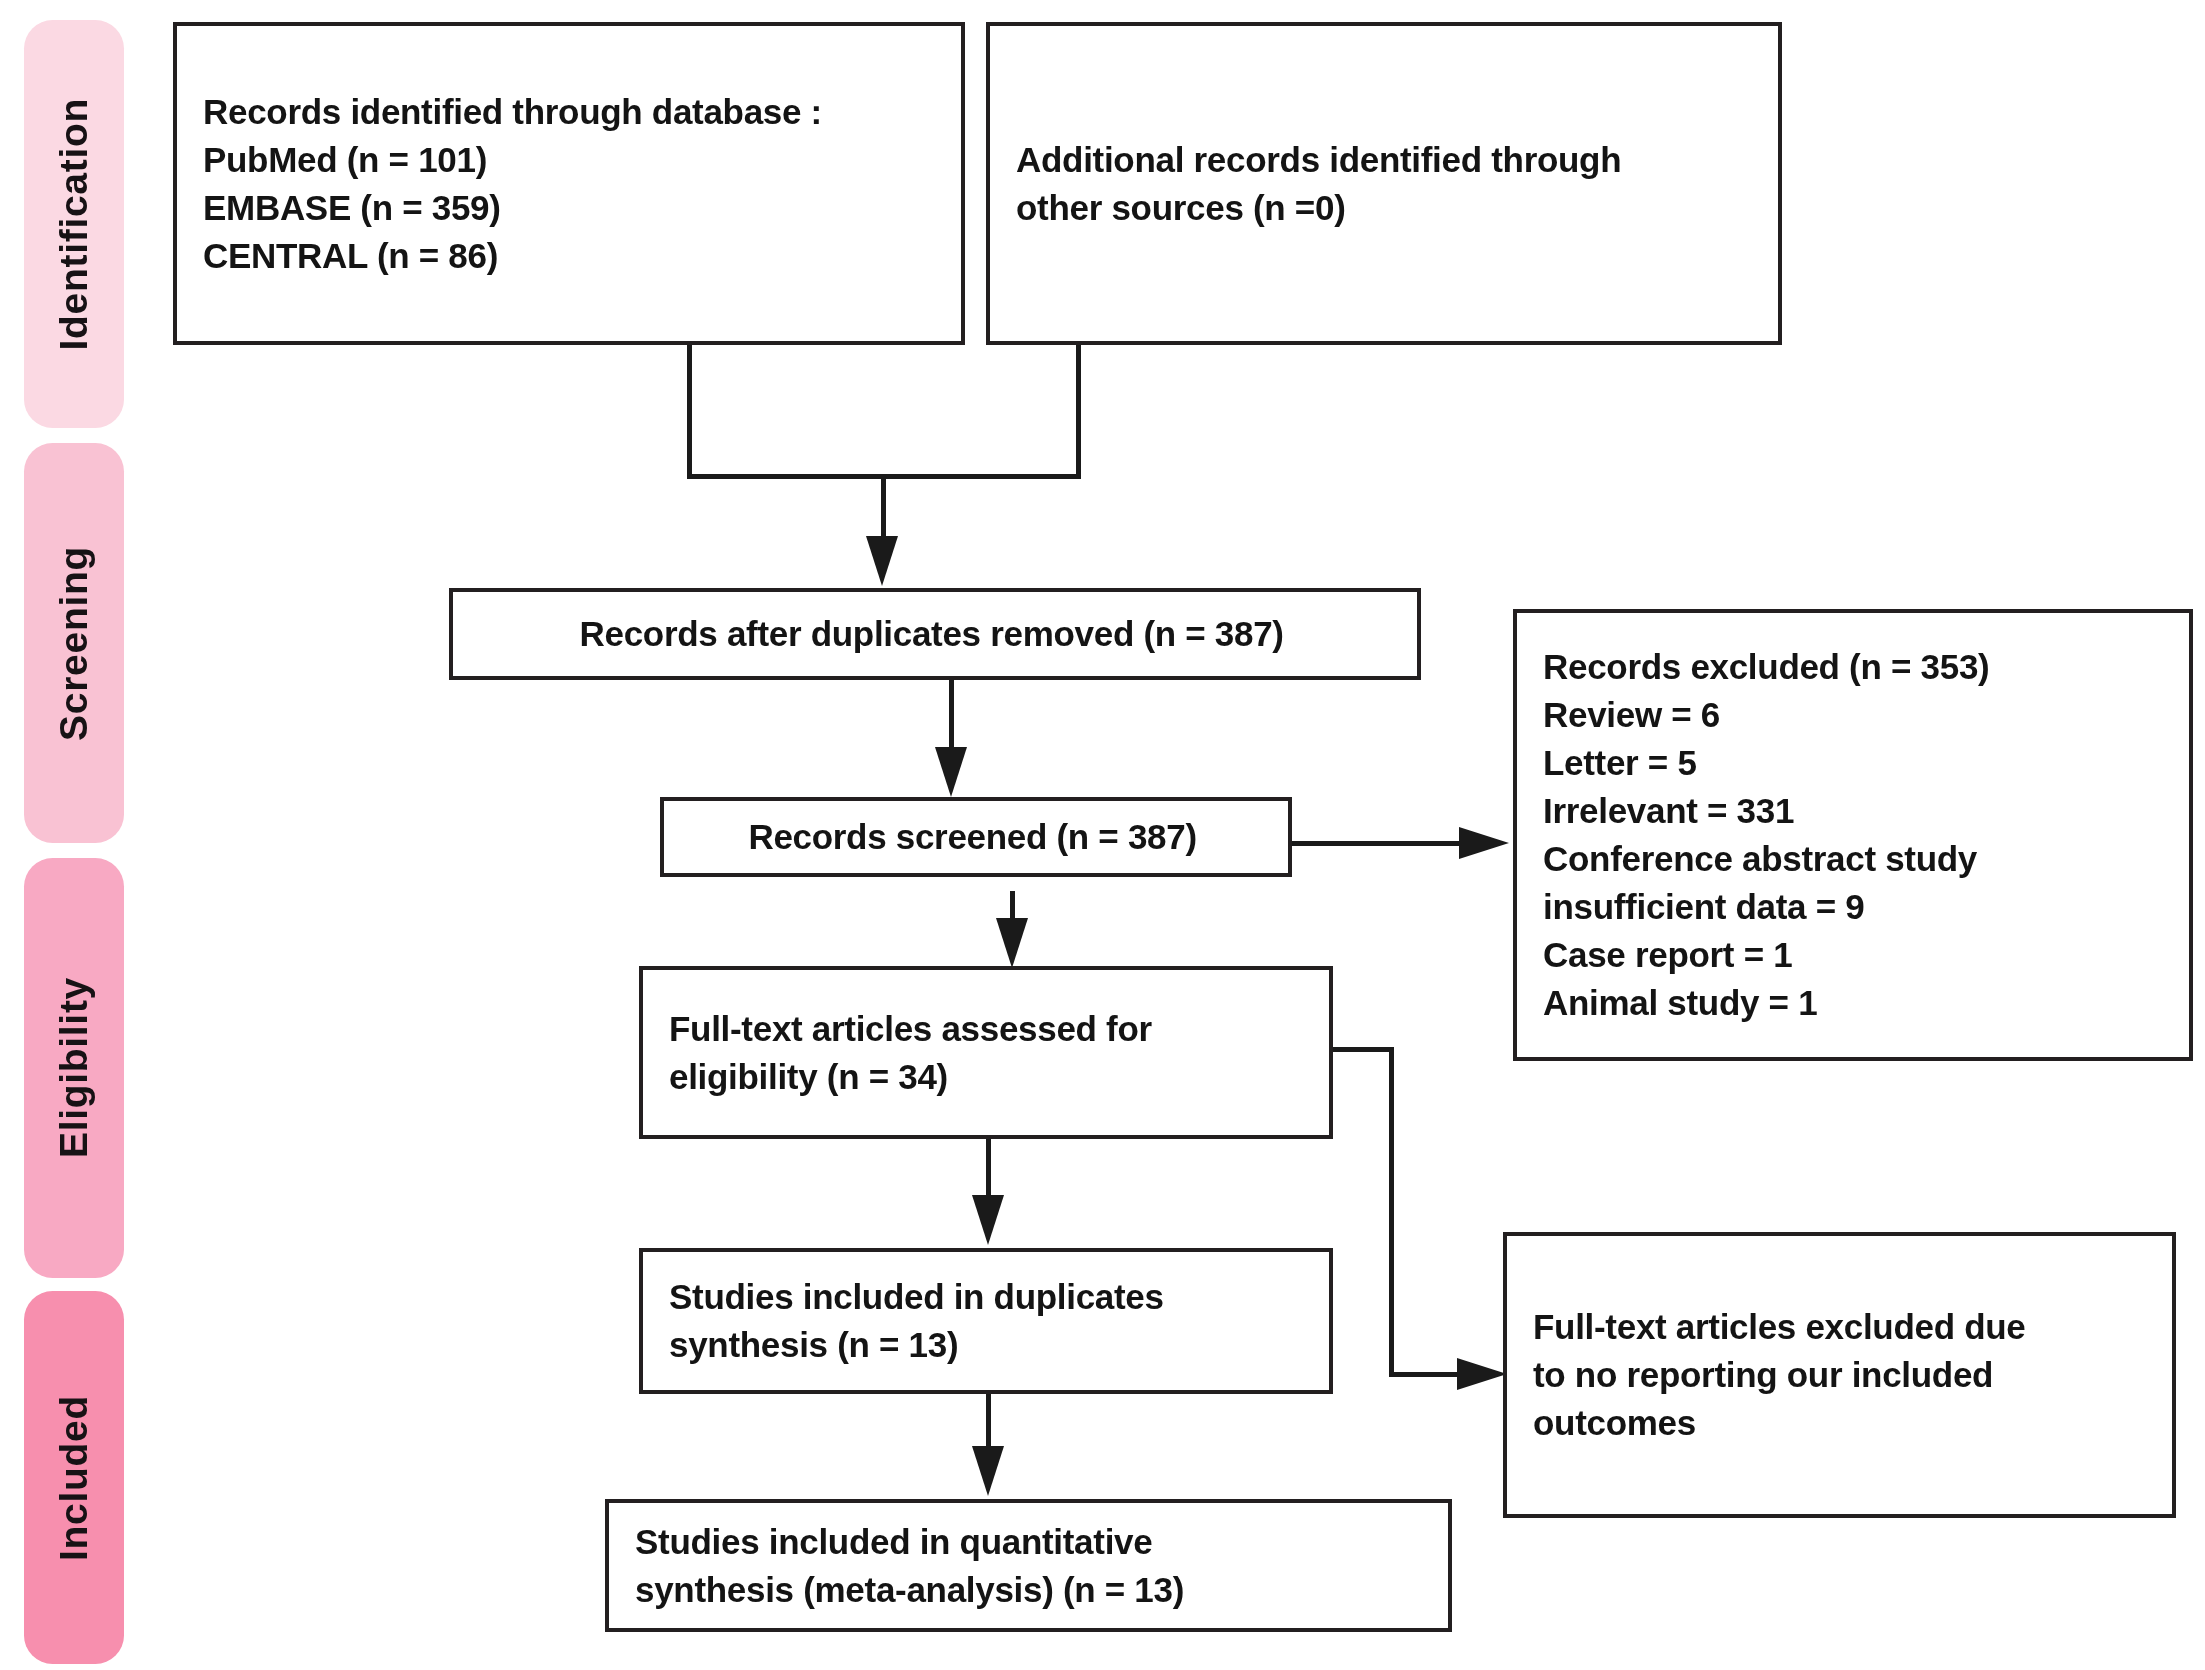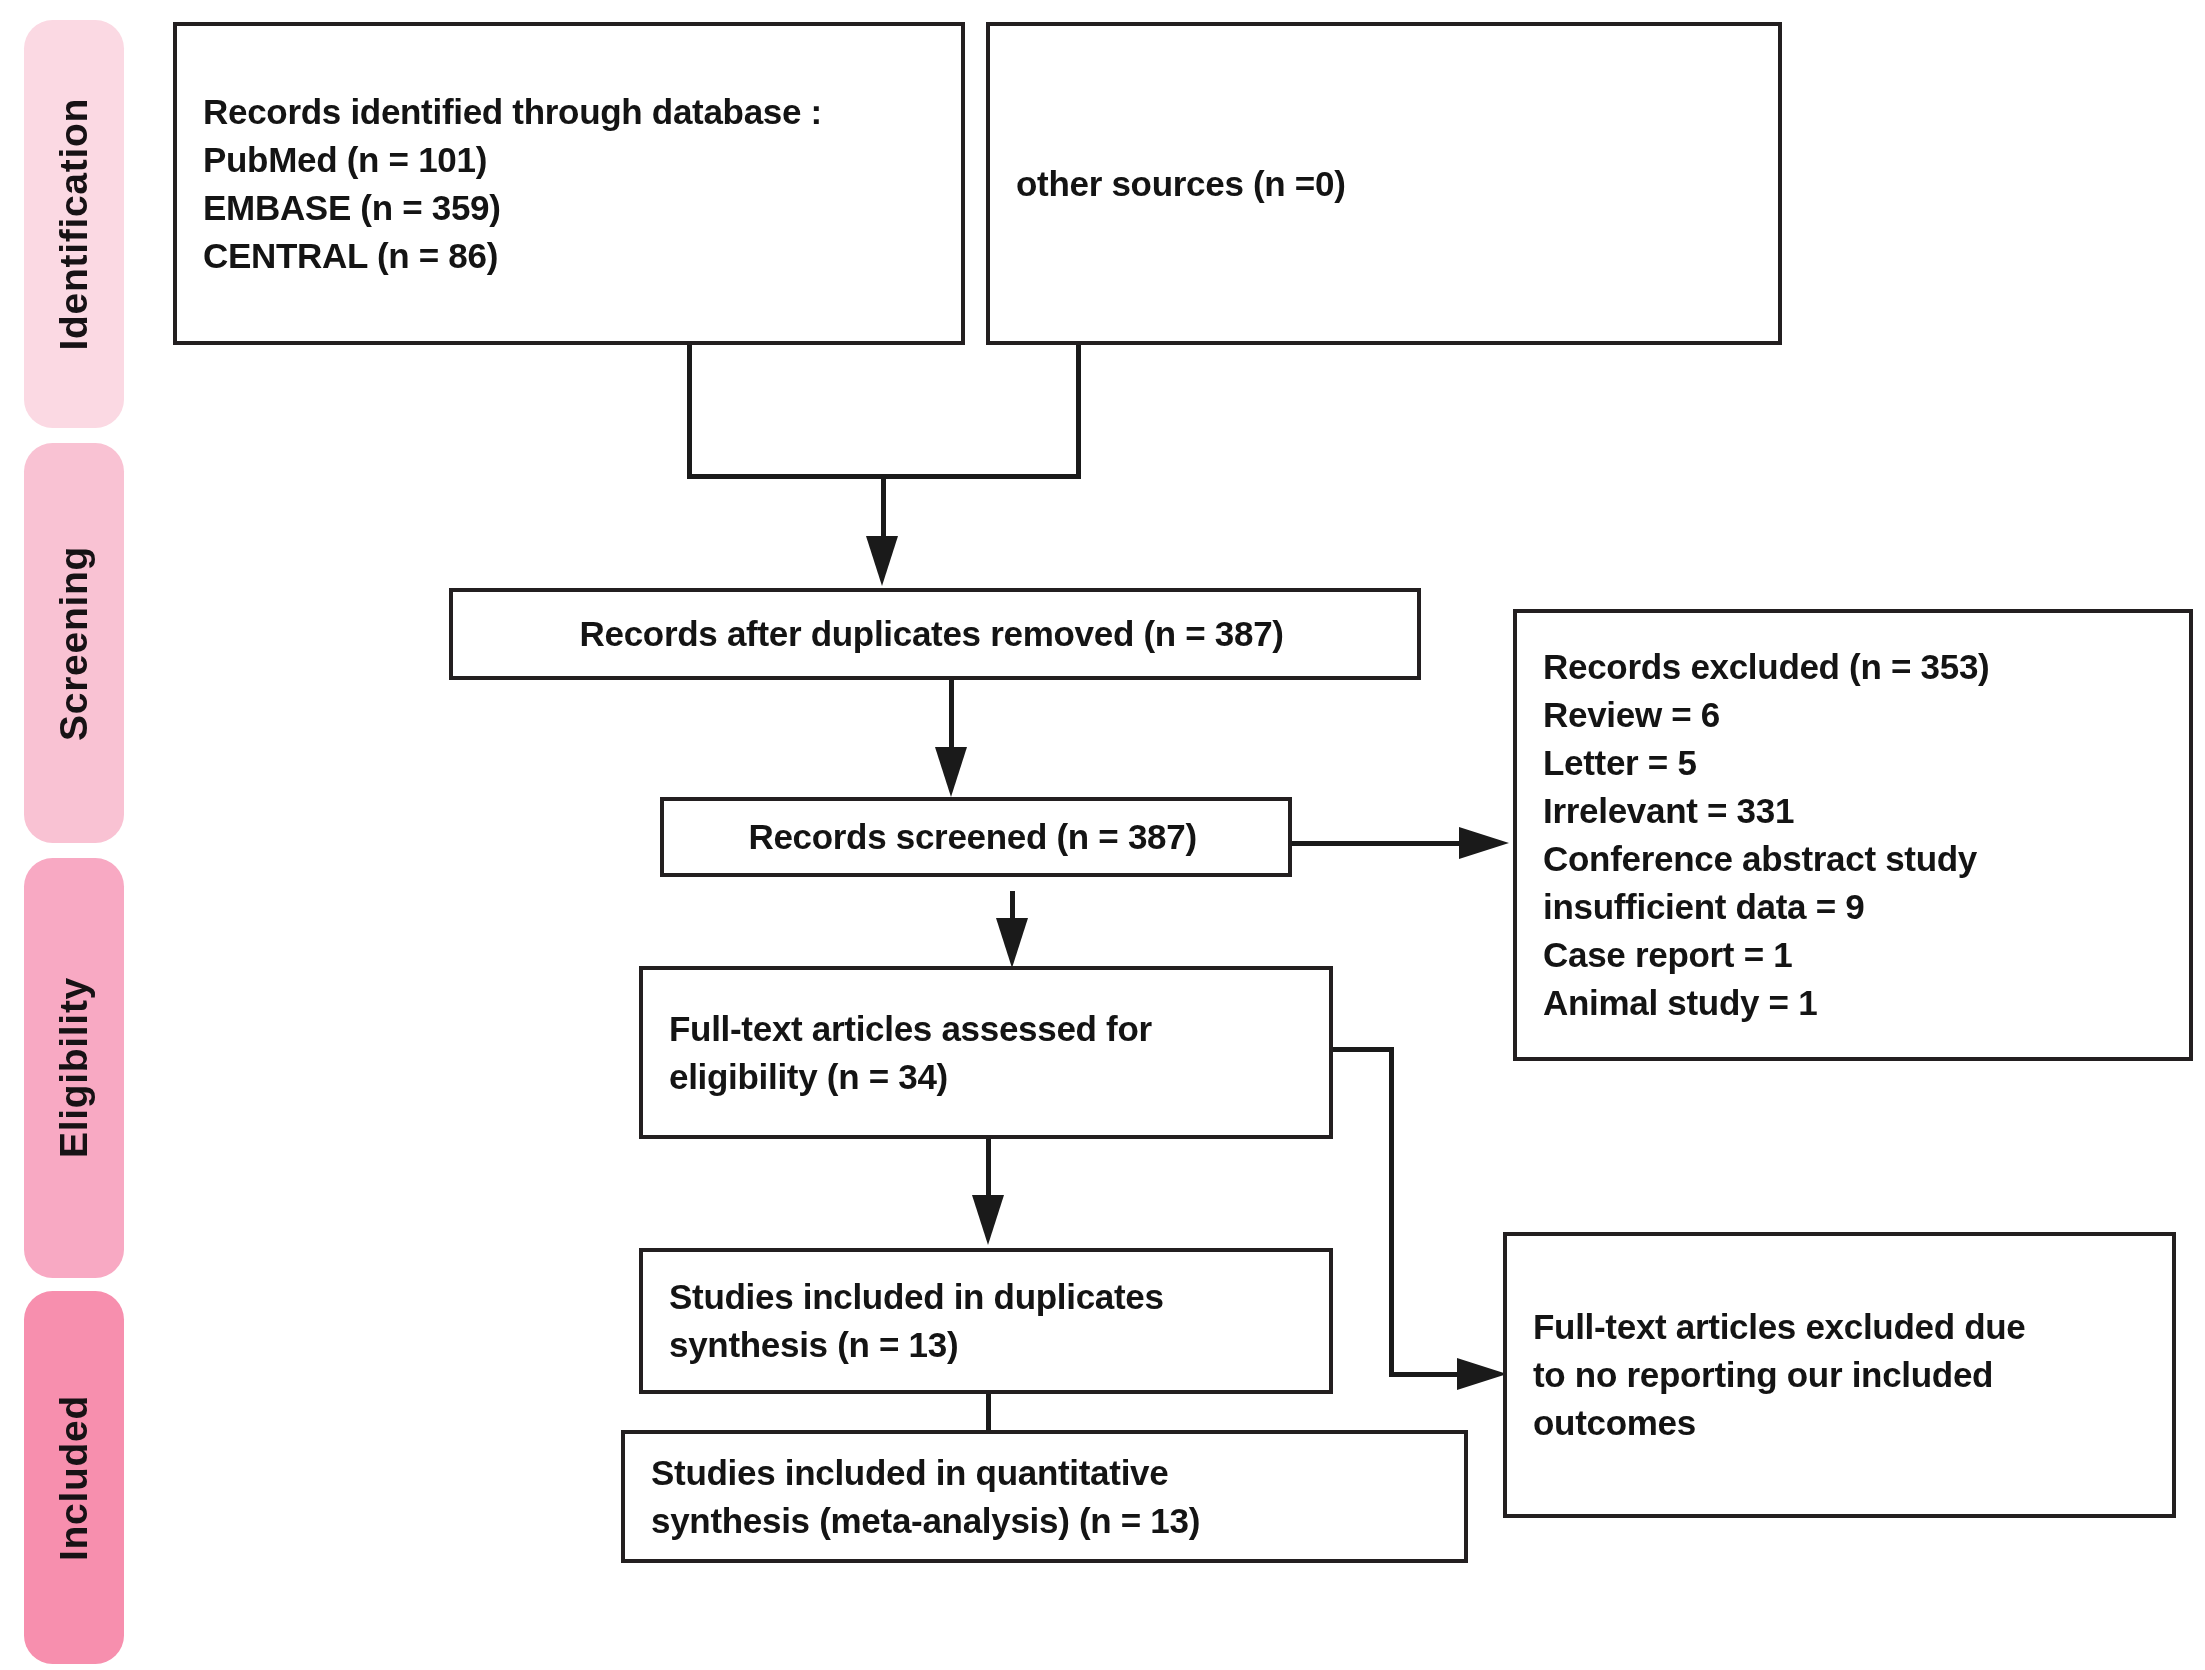--- a/index.html
+++ b/index.html
@@ -97,20 +97,21 @@
   </div>
 
   <div class="box pad-left" style="left:173px; top:22.4px; width:792px; height:323px;">
     <div class="line">Records identified through database :</div>
     <div class="line">PubMed (n = 101)</div>
     <div class="line">EMBASE (n = 359)</div>
     <div class="line">CENTRAL (n = 86)</div>
   </div>
 
   <div class="box pad-left" style="left:986px; top:22.4px; width:796px; height:323px;">
+    <div class="line">Additional records identified through</div>
     <div class="line">other sources (n =0)</div>
   </div>
 
   <div class="vseg" style="left:687px; top:345px; height:133px;"></div>
   <div class="vseg" style="left:1076px; top:345px; height:133px;"></div>
   <div class="hseg" style="left:687px; top:474px; width:394px;"></div>
   <div class="vseg" style="left:881px; top:474px; height:65px;"></div>
   <div class="arrow-down" style="left:866px; top:536px;"></div>
 
   <div class="box centered" style="left:449px; top:588px; width:972px; height:92px;">
@@ -161,19 +162,19 @@
 
   <div class="box pad-left" style="left:1503px; top:1232px; width:673px; height:286px;">
     <div class="line">Full-text articles excluded due</div>
     <div class="line">to no reporting our included</div>
     <div class="line">outcomes</div>
   </div>
 
   <div class="vseg" style="left:986px; top:1394px; height:56px;"></div>
   <div class="arrow-down" style="left:972px; top:1446px;"></div>
 
-  <div class="box pad-left" style="left:605px; top:1430px; width:847px; height:133px;margin-left:16px;">
+  <div class="box pad-left" style="left:605px; top:1499px; width:847px; height:133px;">
     <div class="line">Studies included in quantitative</div>
     <div class="line">synthesis (meta-analysis) (n = 13)</div>
   </div>
 
 </div>
 
 
 </body></html>

